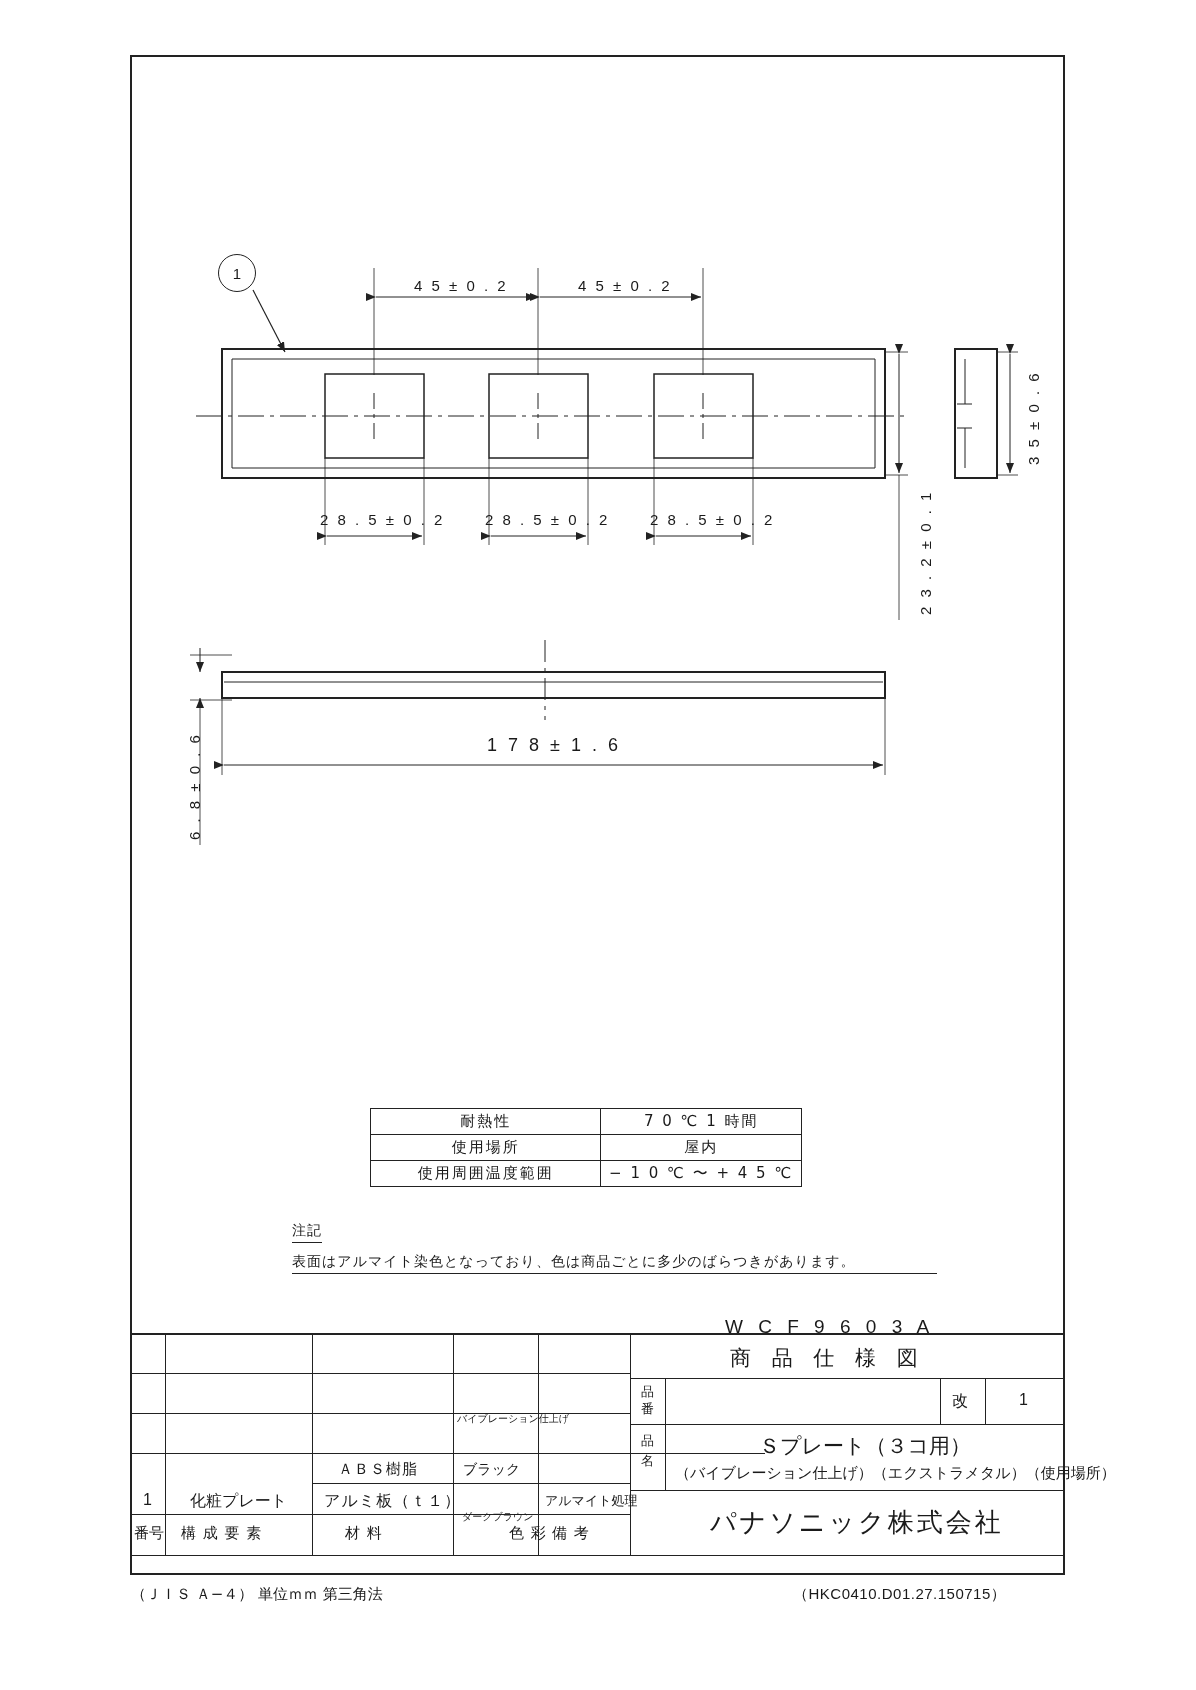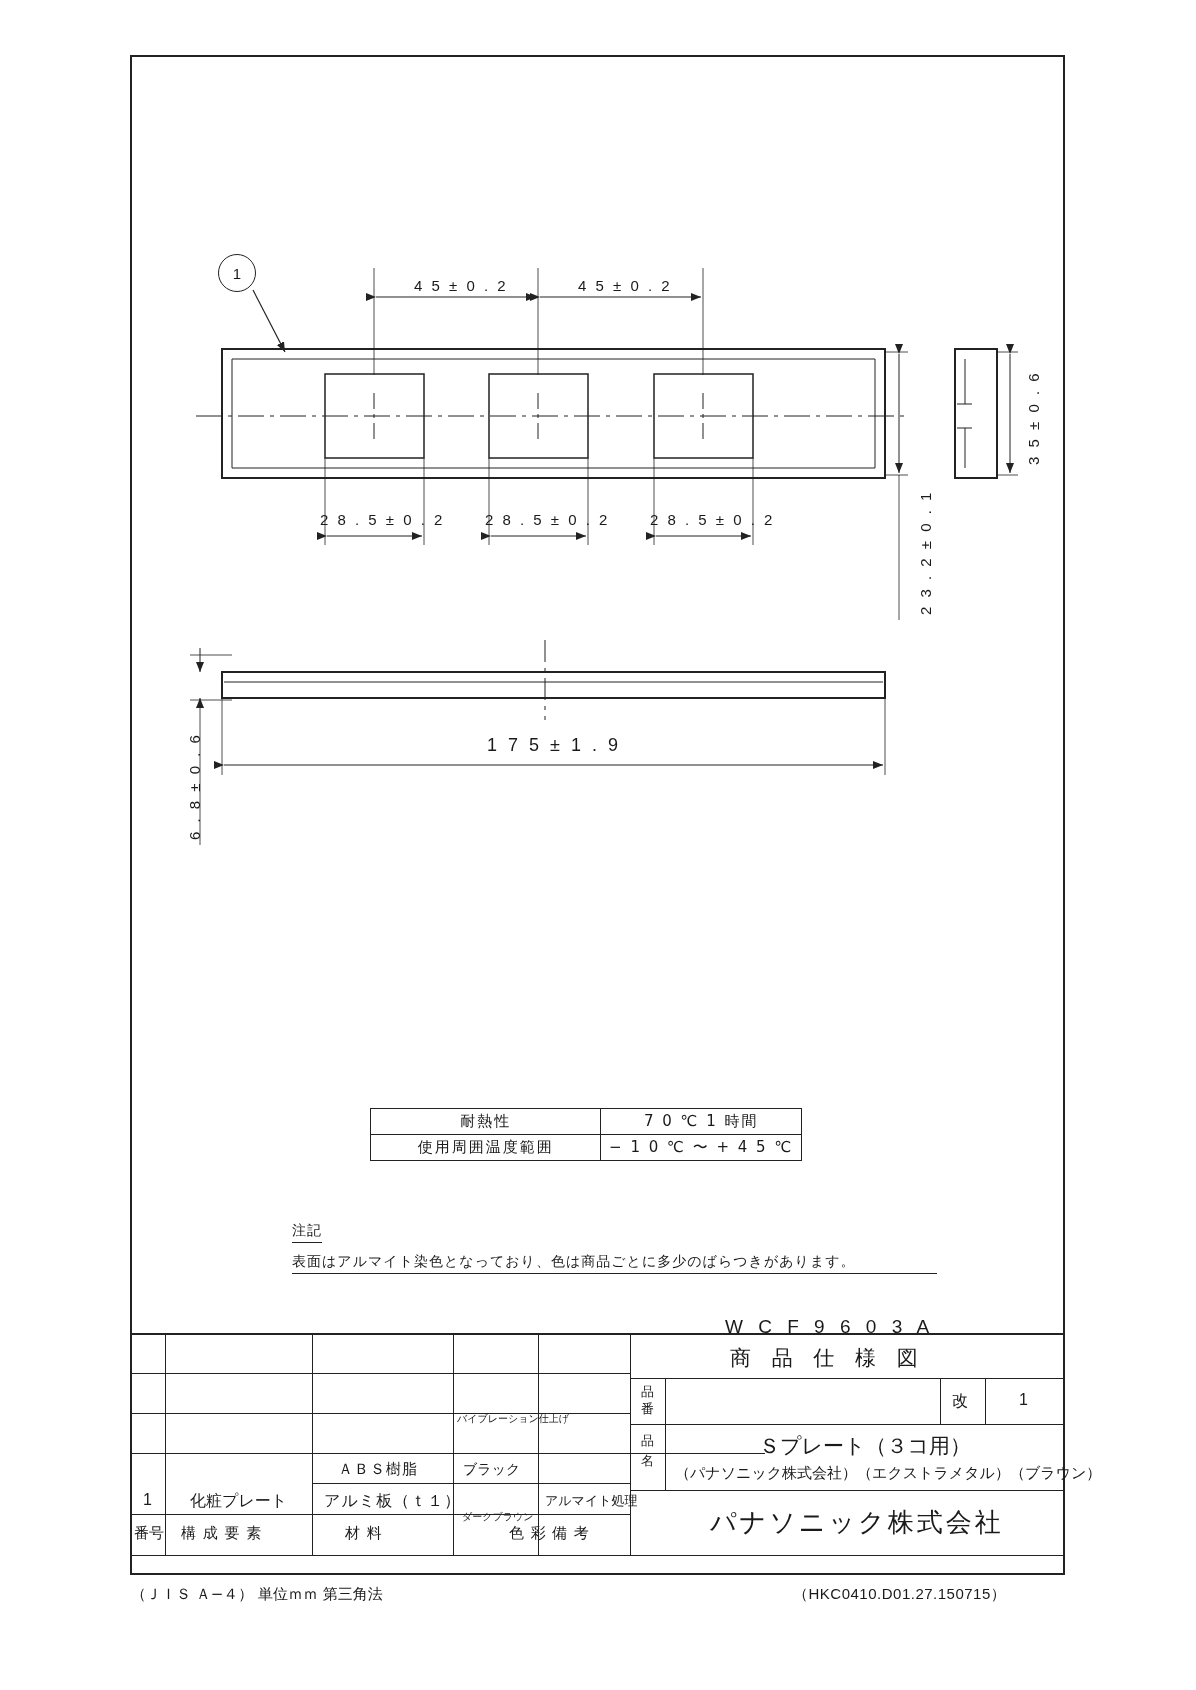--- a/index.html
+++ b/index.html
@@ -113,30 +113,34 @@
   <div class="txt dimtxt" style="left:414px;top:277px;">4 5 ± 0 . 2</div>
   <div class="txt dimtxt" style="left:578px;top:277px;">4 5 ± 0 . 2</div>
 
   <div class="txt dimtxt" style="left:320px;top:511px;">2 8 . 5 ± 0 . 2</div>
   <div class="txt dimtxt" style="left:485px;top:511px;">2 8 . 5 ± 0 . 2</div>
   <div class="txt dimtxt" style="left:650px;top:511px;">2 8 . 5 ± 0 . 2</div>
 
   <div class="txtv dimtxt" style="left:917px;top:615px;">2 3 . 2 ± 0 . 1</div>
   <div class="txtv dimtxt" style="left:1025px;top:465px;">3 5 ± 0 . 6</div>
 
-  <div class="txt" style="left:487px;top:735px;font-size:18px;letter-spacing:3px;">1 7 5 ± 1 . 9</div>
+  <div class="txt" style="left:487px;top:735px;font-size:18px;letter-spacing:3px;">1 7 8 ± 1 . 6</div>
   <div class="txtv dimtxt" style="left:186px;top:840px;">6 . 8 ± 0 . 6</div>
 
   <table class="spec" style="left:370px;top:1108px;width:432px;">
     <tbody>
         <tr>
       <td style="width:232px;" class="jp">耐熱性</td>
       <td style="width:200px;" class="jp">7 0 ℃  1 時間</td>
     </tr>
     <tr>
+      <td class="jp">使用場所</td>
+      <td class="jp">屋内</td>
+    </tr>
+    <tr>
       <td class="jp">使用周囲温度範囲</td>
       <td class="jp">− 1 0 ℃ 〜 + 4 5 ℃</td>
     </tr>
   </tbody>
     </table>
 
   <div class="note jp underline" style="left:292px;top:1222px;">注記</div>
   <div class="note jp underline" style="left:292px;top:1253px;width:645px;">表面はアルマイト染色となっており、色は商品ごとに多少のばらつきがあります。</div>
 
   <div>
@@ -166,21 +170,21 @@
 
     <div class="txt jp" style="left:641px;top:1383px;font-size:13px;letter-spacing:0;">品</div>
     <div class="txt jp" style="left:641px;top:1400px;font-size:13px;letter-spacing:0;">番</div>
     <div class="txt" style="left:725px;top:1316px;font-size:19px;letter-spacing:5px;">W C F 9 6 0 3 A</div>
     <div class="txt jp" style="left:952px;top:1391px;font-size:16px;letter-spacing:0;">改</div>
     <div class="txt" style="left:1019px;top:1391px;font-size:16px;letter-spacing:0;">1</div>
 
     <div class="txt jp" style="left:641px;top:1432px;font-size:13px;letter-spacing:0;">品</div>
     <div class="txt jp" style="left:641px;top:1452px;font-size:13px;letter-spacing:0;">名</div>
     <div class="txt jp" style="left:759px;top:1432px;font-size:21px;letter-spacing:0;">Ｓプレート（３コ用）</div>
-    <div class="txt jp" style="left:675px;top:1464px;font-size:15px;letter-spacing:0;">（パナソニック株式会社）（エクストラメタル）（ブラウン）</div>
+    <div class="txt jp" style="left:675px;top:1464px;font-size:15px;letter-spacing:0;">（バイブレーション仕上げ）（エクストラメタル）（使用場所）</div>
 
     <div class="txt jp" style="left:710px;top:1505px;font-size:26px;letter-spacing:3px;">パナソニック株式会社</div>
 
     <div class="txt" style="left:143px;top:1491px;font-size:16px;letter-spacing:0;">1</div>
     <div class="txt jp" style="left:190px;top:1491px;font-size:16px;letter-spacing:0;">化粧プレート</div>
     <div class="txt jp" style="left:338px;top:1460px;font-size:15px;letter-spacing:1px;">ＡＢＳ樹脂</div>
     <div class="txt jp" style="left:324px;top:1491px;font-size:16px;letter-spacing:1px;">アルミ板（ｔ１）</div>
     <div class="txt jp" style="left:463px;top:1461px;font-size:14px;letter-spacing:0;">ブラック</div>
     <div class="txt jp small" style="left:462px;top:1486px;margin-top:24px;">ダークブラウン</div>
     <div class="txt jp small" style="left:457px;top:1412px;">バイブレーション仕上げ</div>

